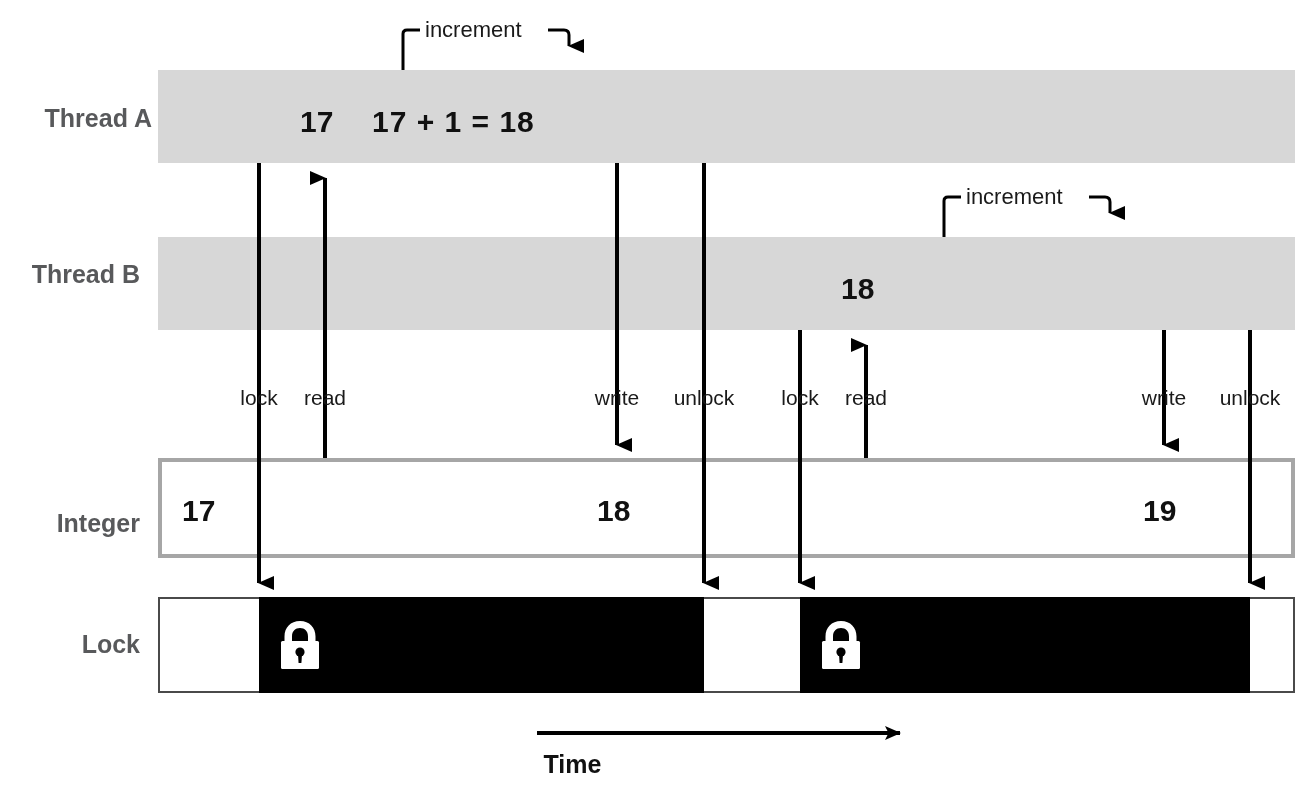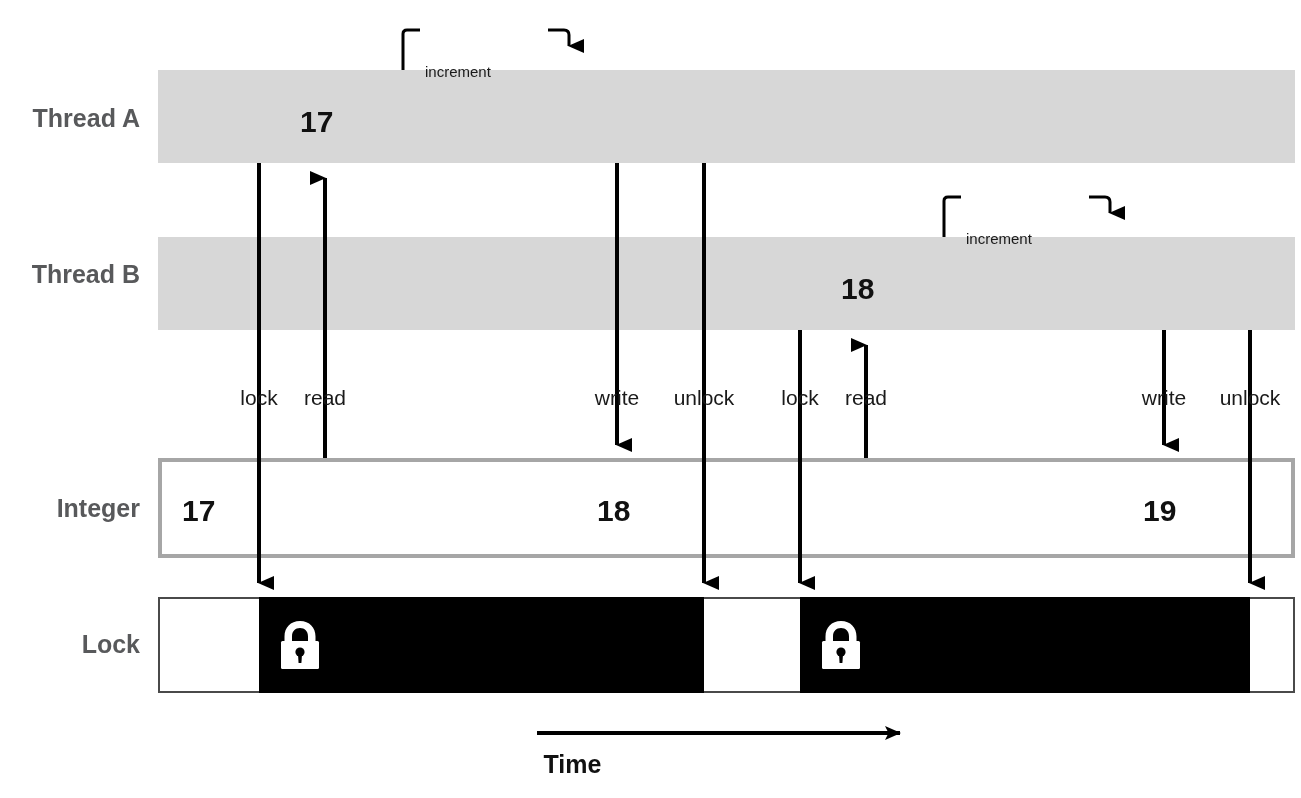--- a/index.html
+++ b/index.html
@@ -21,23 +21,23 @@
   
   .row-label {
     position: absolute;
     right: 1158px;           
     color: #58595b;
     font-weight: bold;
     font-size: 25px;
     text-align: right;
     white-space: nowrap;
   }
-  .lbl-threadA { left: 0;  width: 140px; top: 104px; }
+  .lbl-threadA { left: 12px;  width: 140px; top: 104px; }
   .lbl-threadB { left: 0;  width: 140px; top: 260px; }
-  .lbl-integer { left: 0;  width: 140px; top: 494px; }
+  .lbl-integer { left: 0;  width: 140px; top: 509px; }
   .lbl-lock    { left: 0;  width: 140px; top: 630px; }
 
   
   .band {
     position: absolute;
     left: 158px;
     width: 1137px;
     background: #d7d7d7;
   }
   .band-a { top: 70px;  height: 93px; }
@@ -121,23 +121,22 @@
     font-size: 21px;
     text-align: center;
     white-space: nowrap;
     transform: translateX(-50%);
   }
 
   
   .inc-label {
     position: absolute;
     color: #1a1a1a;
-    font-size: 15px;
-    white-space: nowrap;
-    margin-top: 46px;
+    font-size: 22px;
+    white-space: nowrap;
   }
   .inc-a { left: 425px; top: 17px; }
   .inc-b { left: 966px; top: 184px; }
 
   
   .time-label {
     position: absolute;
     left: 0;
     top: 750px;
     width: 1105px;
@@ -214,20 +213,21 @@
 
     <line x1="537" y1="733" x2="900" y2="733" stroke="#000000" stroke-width="4" marker-end="url(#ah-right)"></line>
   </svg>
 
   <div class="row-label lbl-threadA">Thread A</div>
   <div class="row-label lbl-threadB">Thread B</div>
   <div class="row-label lbl-integer">Integer</div>
   <div class="row-label lbl-lock">Lock</div>
 
   <div class="band-text ta-val">17</div>
+  <div class="band-text ta-expr">17 + 1  =  18</div>
 
   <div class="band-text tb-val">18</div>
 
   <div class="inc-label inc-a">increment</div>
   <div class="inc-label inc-b">increment</div>
 
   <div class="int-val int-17">17</div>
   <div class="int-val int-18">18</div>
   <div class="int-val int-19">19</div>
 

